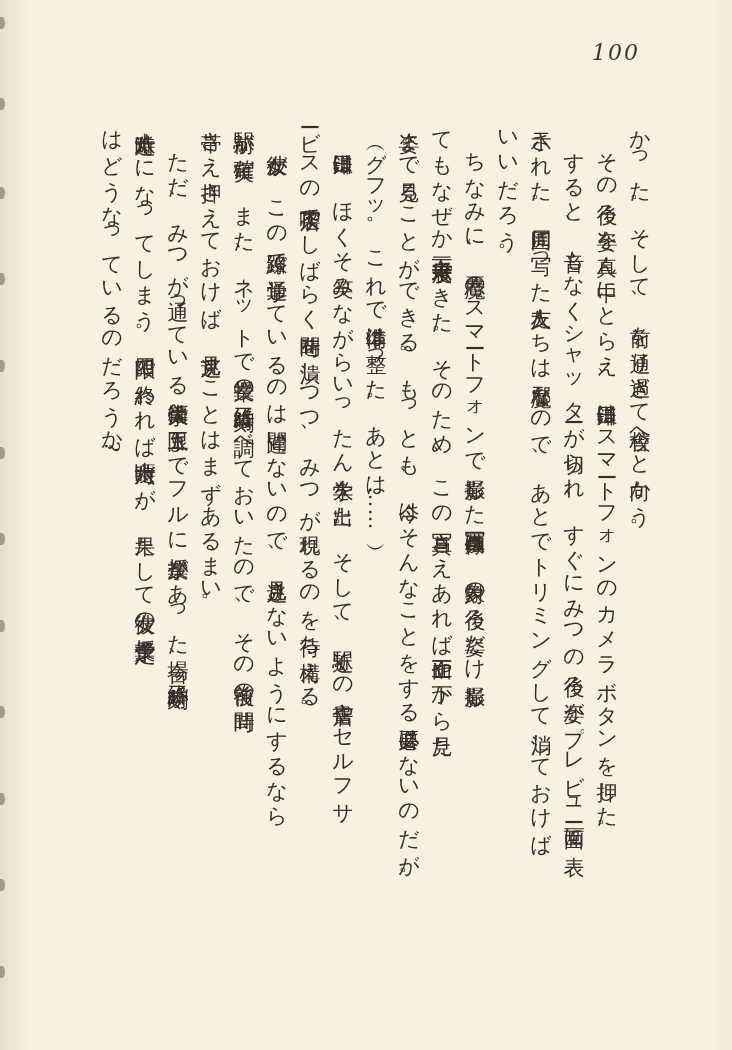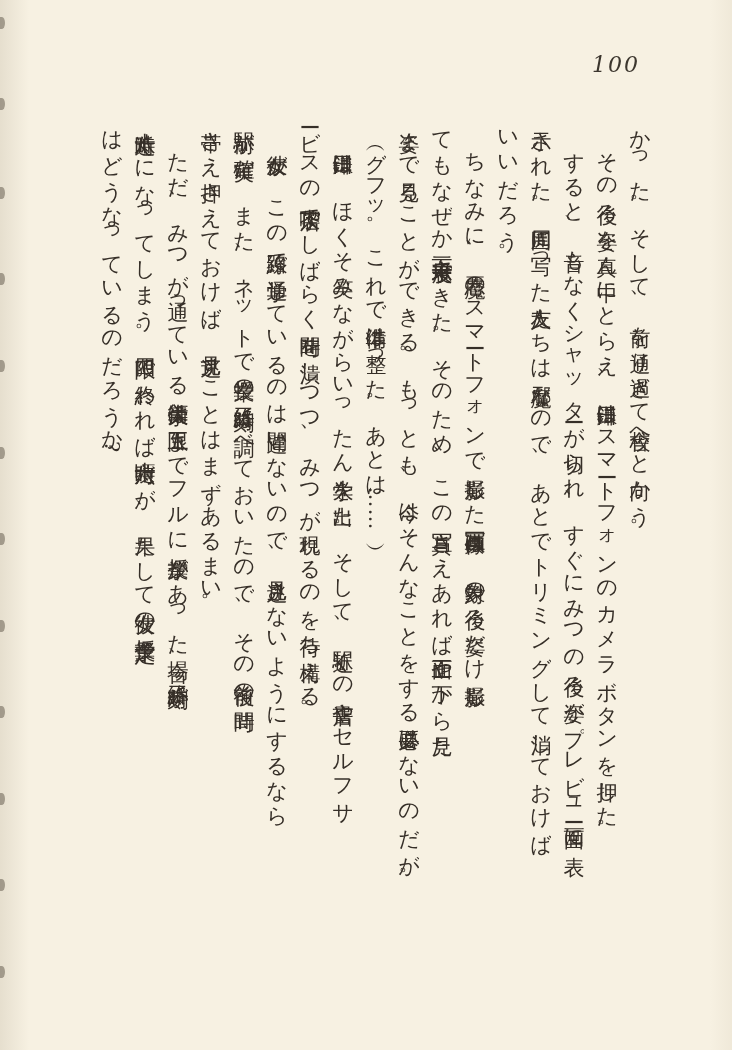--- a/index.html
+++ b/index.html
@@ -22,21 +22,21 @@
     position: absolute;
     inset: 0;
     pointer-events: none;
     background:
       linear-gradient(90deg, rgba(190,180,160,0.30) 0%, rgba(190,180,160,0.0) 4%),
       linear-gradient(270deg, rgba(205,195,175,0.18) 0%, rgba(205,195,175,0.0) 3%),
       radial-gradient(ellipse 120% 115% at 50% 48%, rgba(0,0,0,0) 78%, rgba(120,110,92,0.10) 100%);
   }
   .page-number {
     position: absolute;
-    top: 52px;
+    top: 40px;
     left: 592px;
     font-size: 22px;
     font-style: italic;
     letter-spacing: 2px;
     color: #3c362e;
   }
   .text-block {
     position: absolute;
     top: 116px;
     left: 88px;

